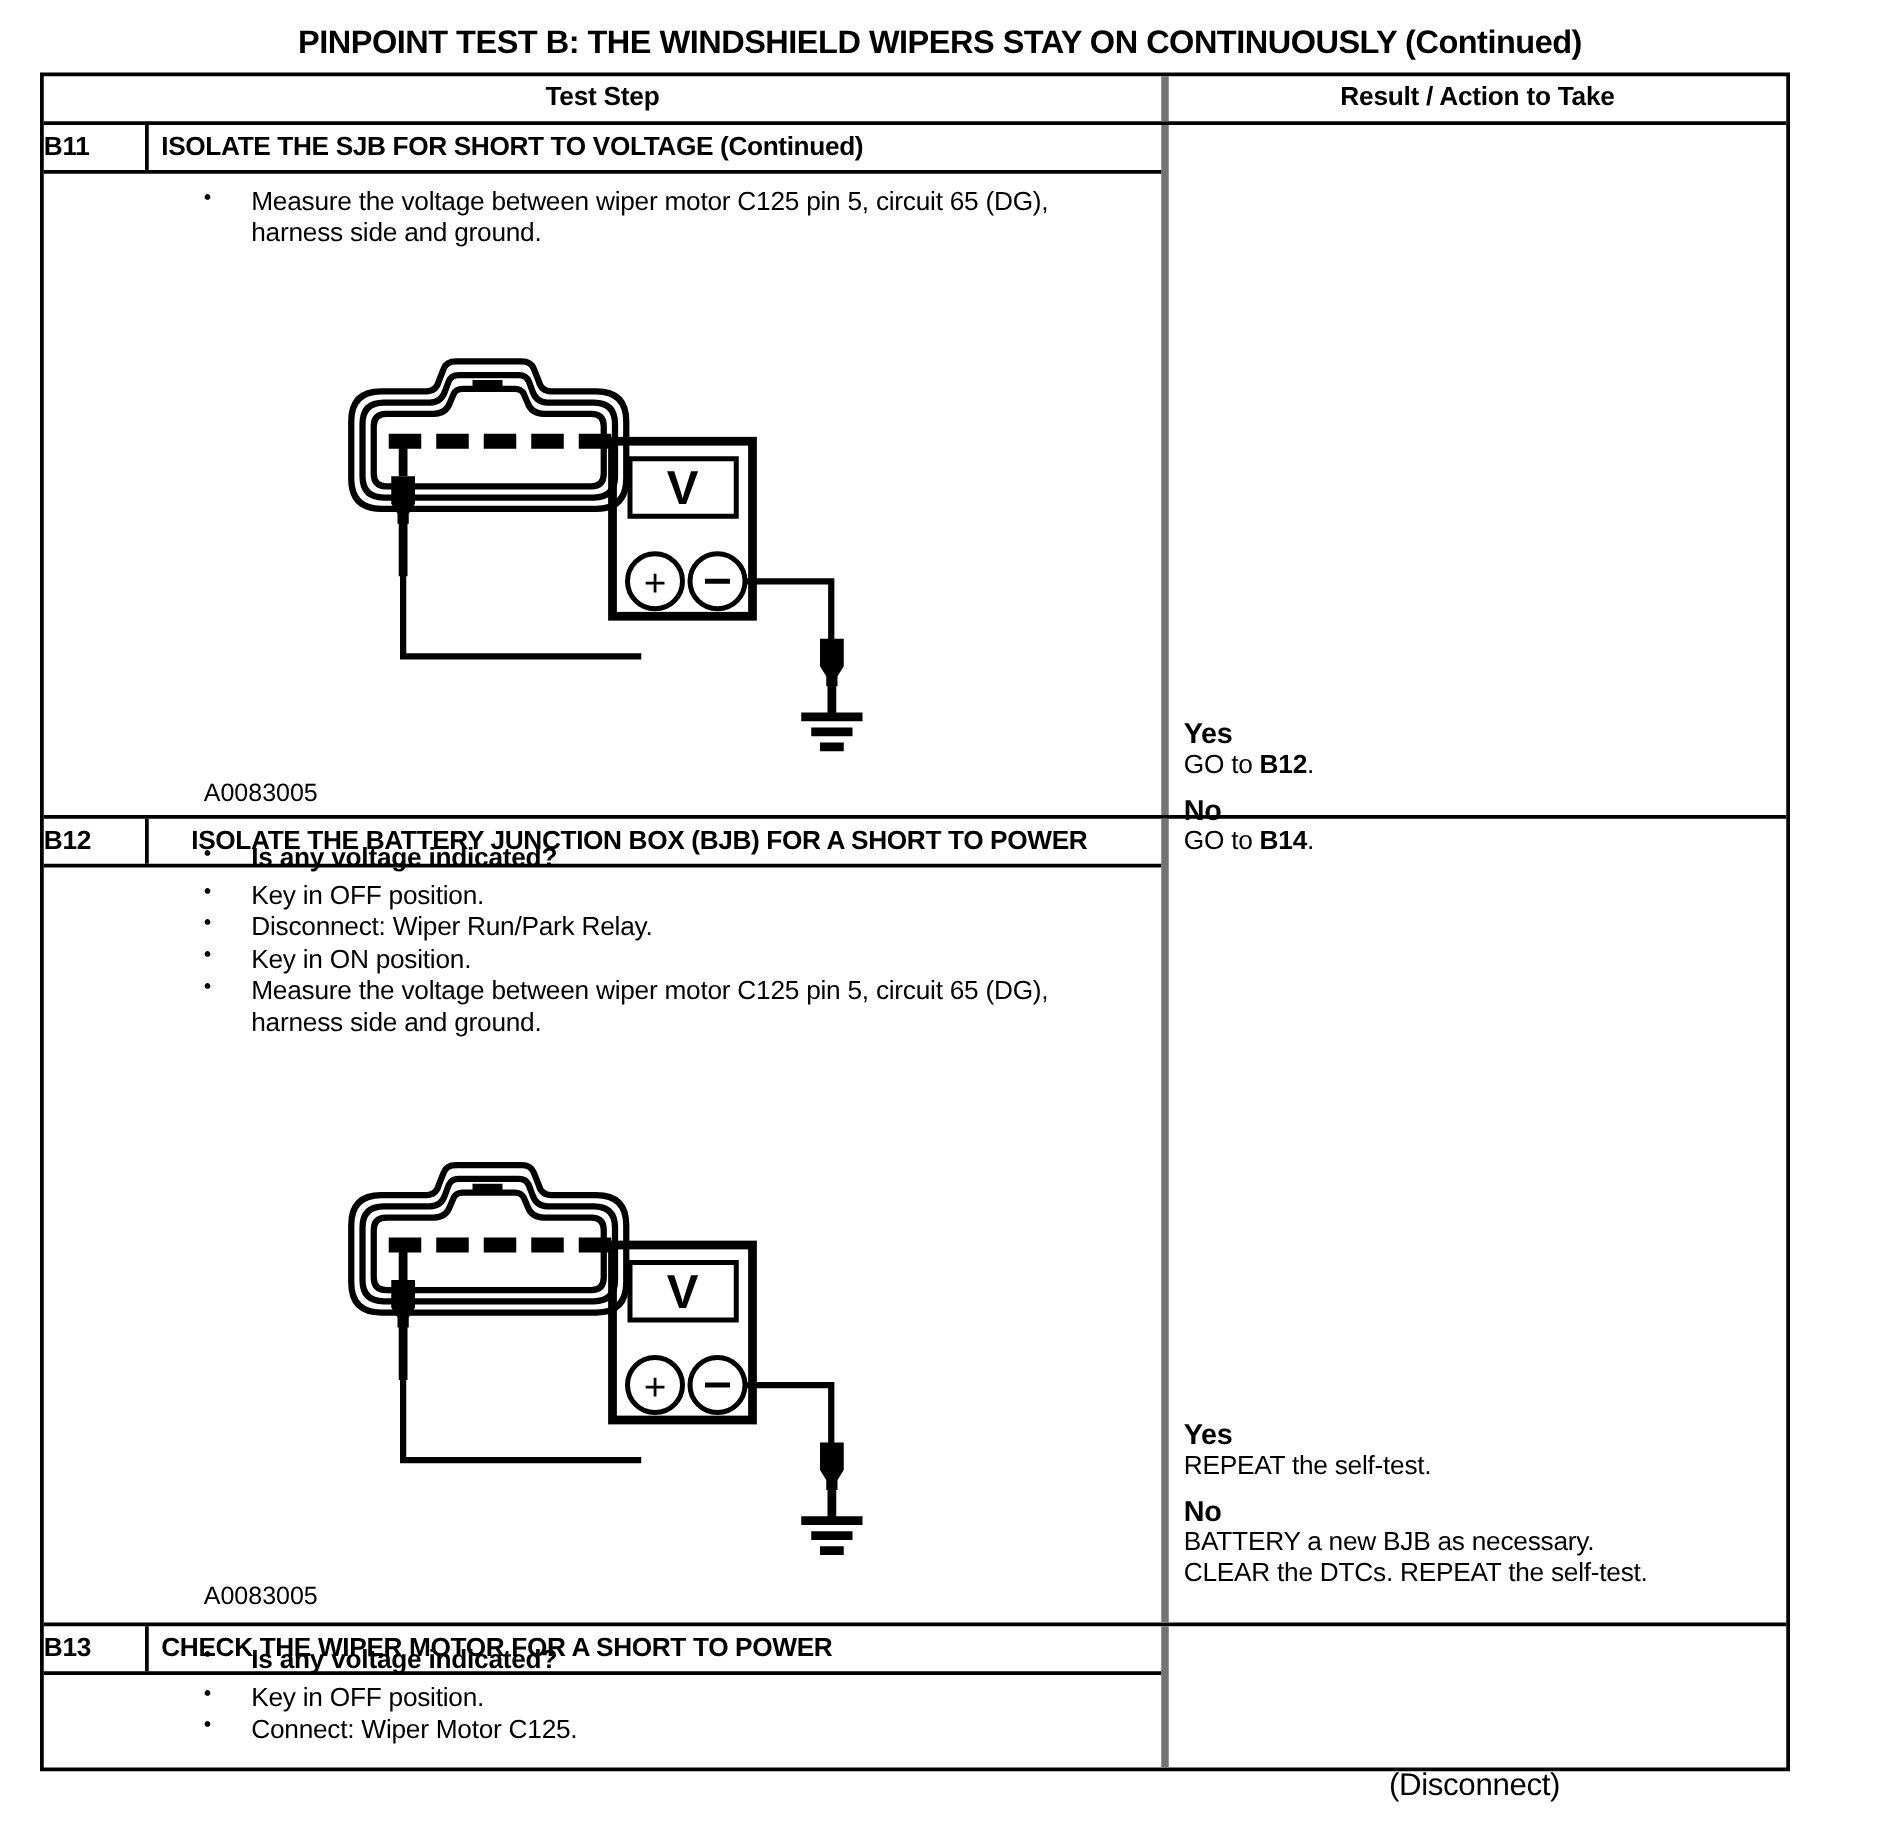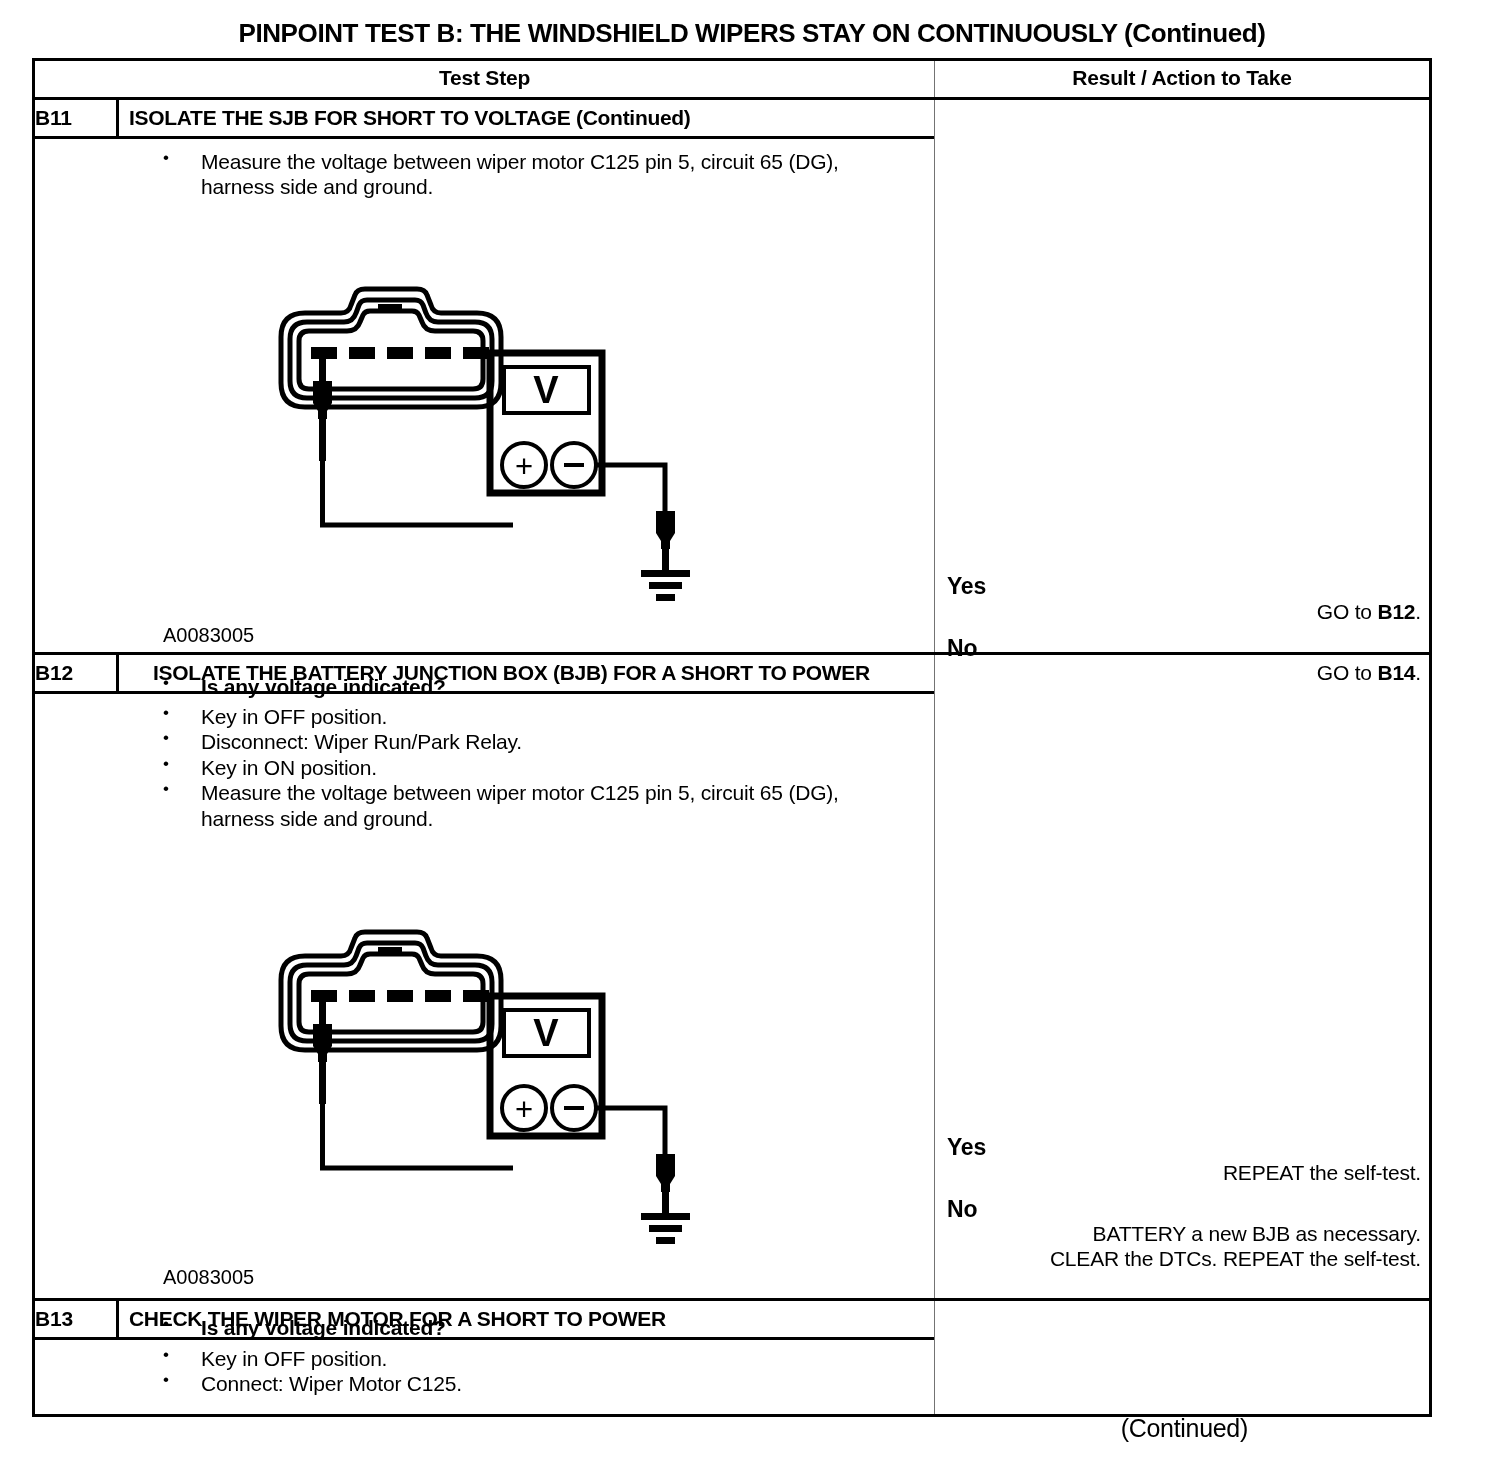--- a/index.html
+++ b/index.html
@@ -49,21 +49,21 @@
   .row {
     display: flex;
     width: 100%;
     box-sizing: border-box;
   }
   .row + .row { border-top: 3px solid #000; }
 
   .col-step {
     width: 900px;          
     box-sizing: border-box;
-    border-right: 1px solid #737373;
+    border-right: 6px solid #737373;
     position: relative;
   }
   .col-result {
     flex: 1 1 auto;
     box-sizing: border-box;
     position: relative;
   }
 
   
   .hdr-cell {
@@ -168,21 +168,20 @@
   .res-label {
     font-size: 23px;
     font-weight: bold;
     line-height: 1.12;
     letter-spacing: -0.2px;
   }
   .res-text {
     font-size: 21px;
     line-height: 1.18;
     letter-spacing: -0.2px;
-    text-align: right;
   }
   .res-text b { font-weight: bold; }
   .res-gap { height: 11px; }
 
   
   .footer-cont {
     position: absolute;
     right: 60px;
     top: 1398px;
     font-size: 25px;
@@ -453,15 +452,15 @@
             <li>Connect: Wiper Motor C125.</li>
           </ul>
         </div>
       </div>
 
       <div class="col-result"></div>
     </div>
 
   </div>
 
-  <div class="footer-cont">(Continued)</div>
+  <div class="footer-cont">(Disconnect)</div>
 
 </div>
 
 </body></html>

